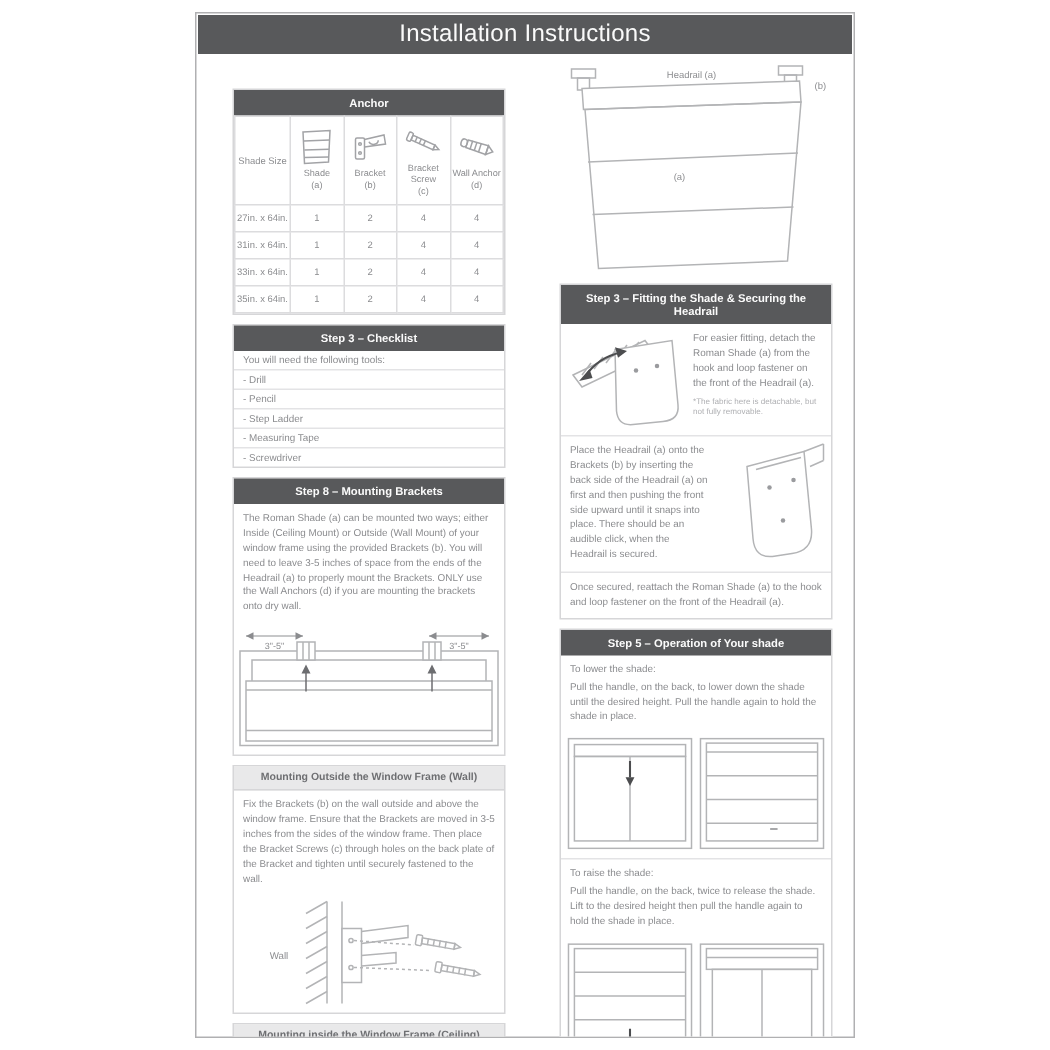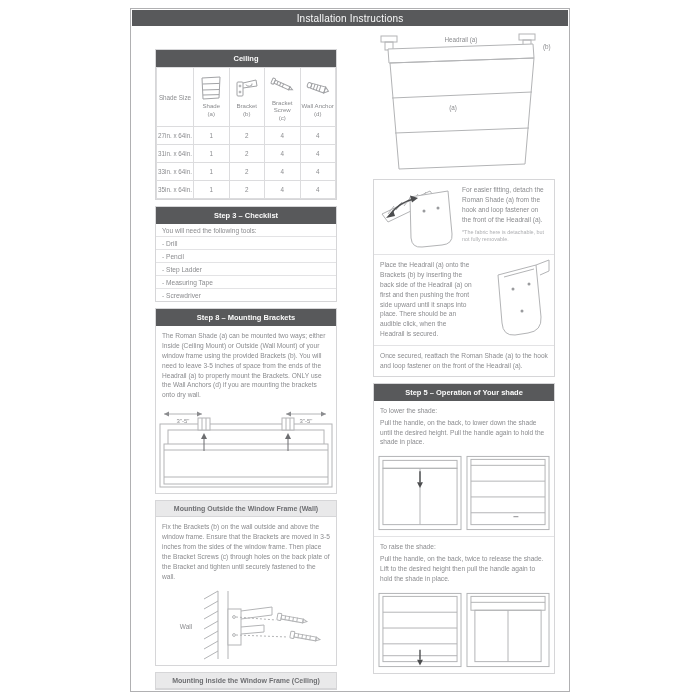--- a/index.html
+++ b/index.html
@@ -1,23 +1,23 @@
 <!DOCTYPE html>
 <html><head>
 <meta charset="utf-8">
 <style>
   html,body { margin:0; padding:0; background:#ffffff; font-family:"Liberation Sans", sans-serif; }
   .page {
     width:440px; height:684px; margin:8px auto 0; background:#fff;
     border:1px solid #b0b0b2; box-sizing:border-box; overflow:hidden;
   }
   .main-header {
-    margin:1px; height:16px; background:#58595b; color:#fafafa;
+    margin:1px; height:26px; background:#58595b; color:#fafafa;
     display:flex; align-items:center; justify-content:center;
-    font-size:10px; letter-spacing:.2px;
+    font-size:16px; letter-spacing:.2px;
   }
   .cols { display:flex; padding:0 14px 0 24px; gap:36px; }
   .col { width:182px; flex:0 0 182px; }
 
   .box { border:1px solid #d6d6d8; background:#fff; box-sizing:border-box; margin-bottom:6px; }
   .bar { text-align:center; font-weight:bold; box-sizing:border-box; }
   .bar.dark { background:#58595b; color:#fbfbfb; font-size:7.5px; padding:4px 2px; }
   .bar.light { background:#e9e9ea; color:#6e6f72; font-size:7px; padding:4px 2px; border-bottom:1px solid #d6d6d8; }
 
   .txt { font-size:6.6px; color:#8b8c8f; line-height:1.5; padding:5px 6px; }
@@ -50,21 +50,21 @@
 <body>
 
 <div class="page">
   <div class="main-header">Installation Instructions</div>
 
   <div class="cols">
 
     <div class="col" style="padding-top:22px;">
 
       <div class="box">
-        <div class="bar dark">Ceiling</div>
+        <div class="bar dark">Anchor</div>
         <table class="ct">
           <tbody>
               <tr class="head">
             <td class="size-col">Shade Size</td>
             <td>
               <div class="cticon">
                 <svg width="22" height="24" viewBox="0 0 22 24">
                       <g fill="none" stroke="#a2a3a6" stroke-width="1">
                         <polygon points="2,2 20,1 19,22 3,23"></polygon>
                         <line x1="2.6" y1="8" x2="19.6" y2="7.4"></line>
@@ -260,20 +260,21 @@
           <polygon points="17,30 161,25 152,131 26,136"></polygon>
           <path d="M19,65 L159,59"></path>
           <path d="M22,100 L156,95"></path>
         </g>
         <text x="88" y="9" text-anchor="middle" font-size="6.3" fill="#8b8c8f">Headrail (a)</text>
         <text x="170" y="16" font-size="6.3" fill="#8b8c8f">(b)</text>
         <text x="80" y="77" text-anchor="middle" font-size="6.3" fill="#8b8c8f">(a)</text>
       </svg>
 
       <div class="box">
+        <div class="bar dark">Step 3 – Fitting the Shade &amp; Securing the Headrail</div>
         <div class="s3row">
           <svg width="78" height="68" viewBox="0 0 78 68" style="margin:4px 0 2px 4px; flex:0 0 78px;">
             <g fill="none" stroke="#b3b4b6" stroke-width="1">
               <polygon points="4,30 52,7 58,15 10,38"></polygon>
               <line x1="10" y1="30" x2="16" y2="22"></line>
                 <line x1="18" y1="26" x2="24" y2="18"></line>
                 <line x1="26" y1="22" x2="32" y2="14"></line>
                 <line x1="34" y1="18" x2="40" y2="10"></line>
                 <line x1="42" y1="15" x2="48" y2="8"></line>
               <path d="M32,13 L70,7 L74,50 Q75,60 64,61 L44,63 Q34,64 33,54 Z" fill="#fff"></path>

